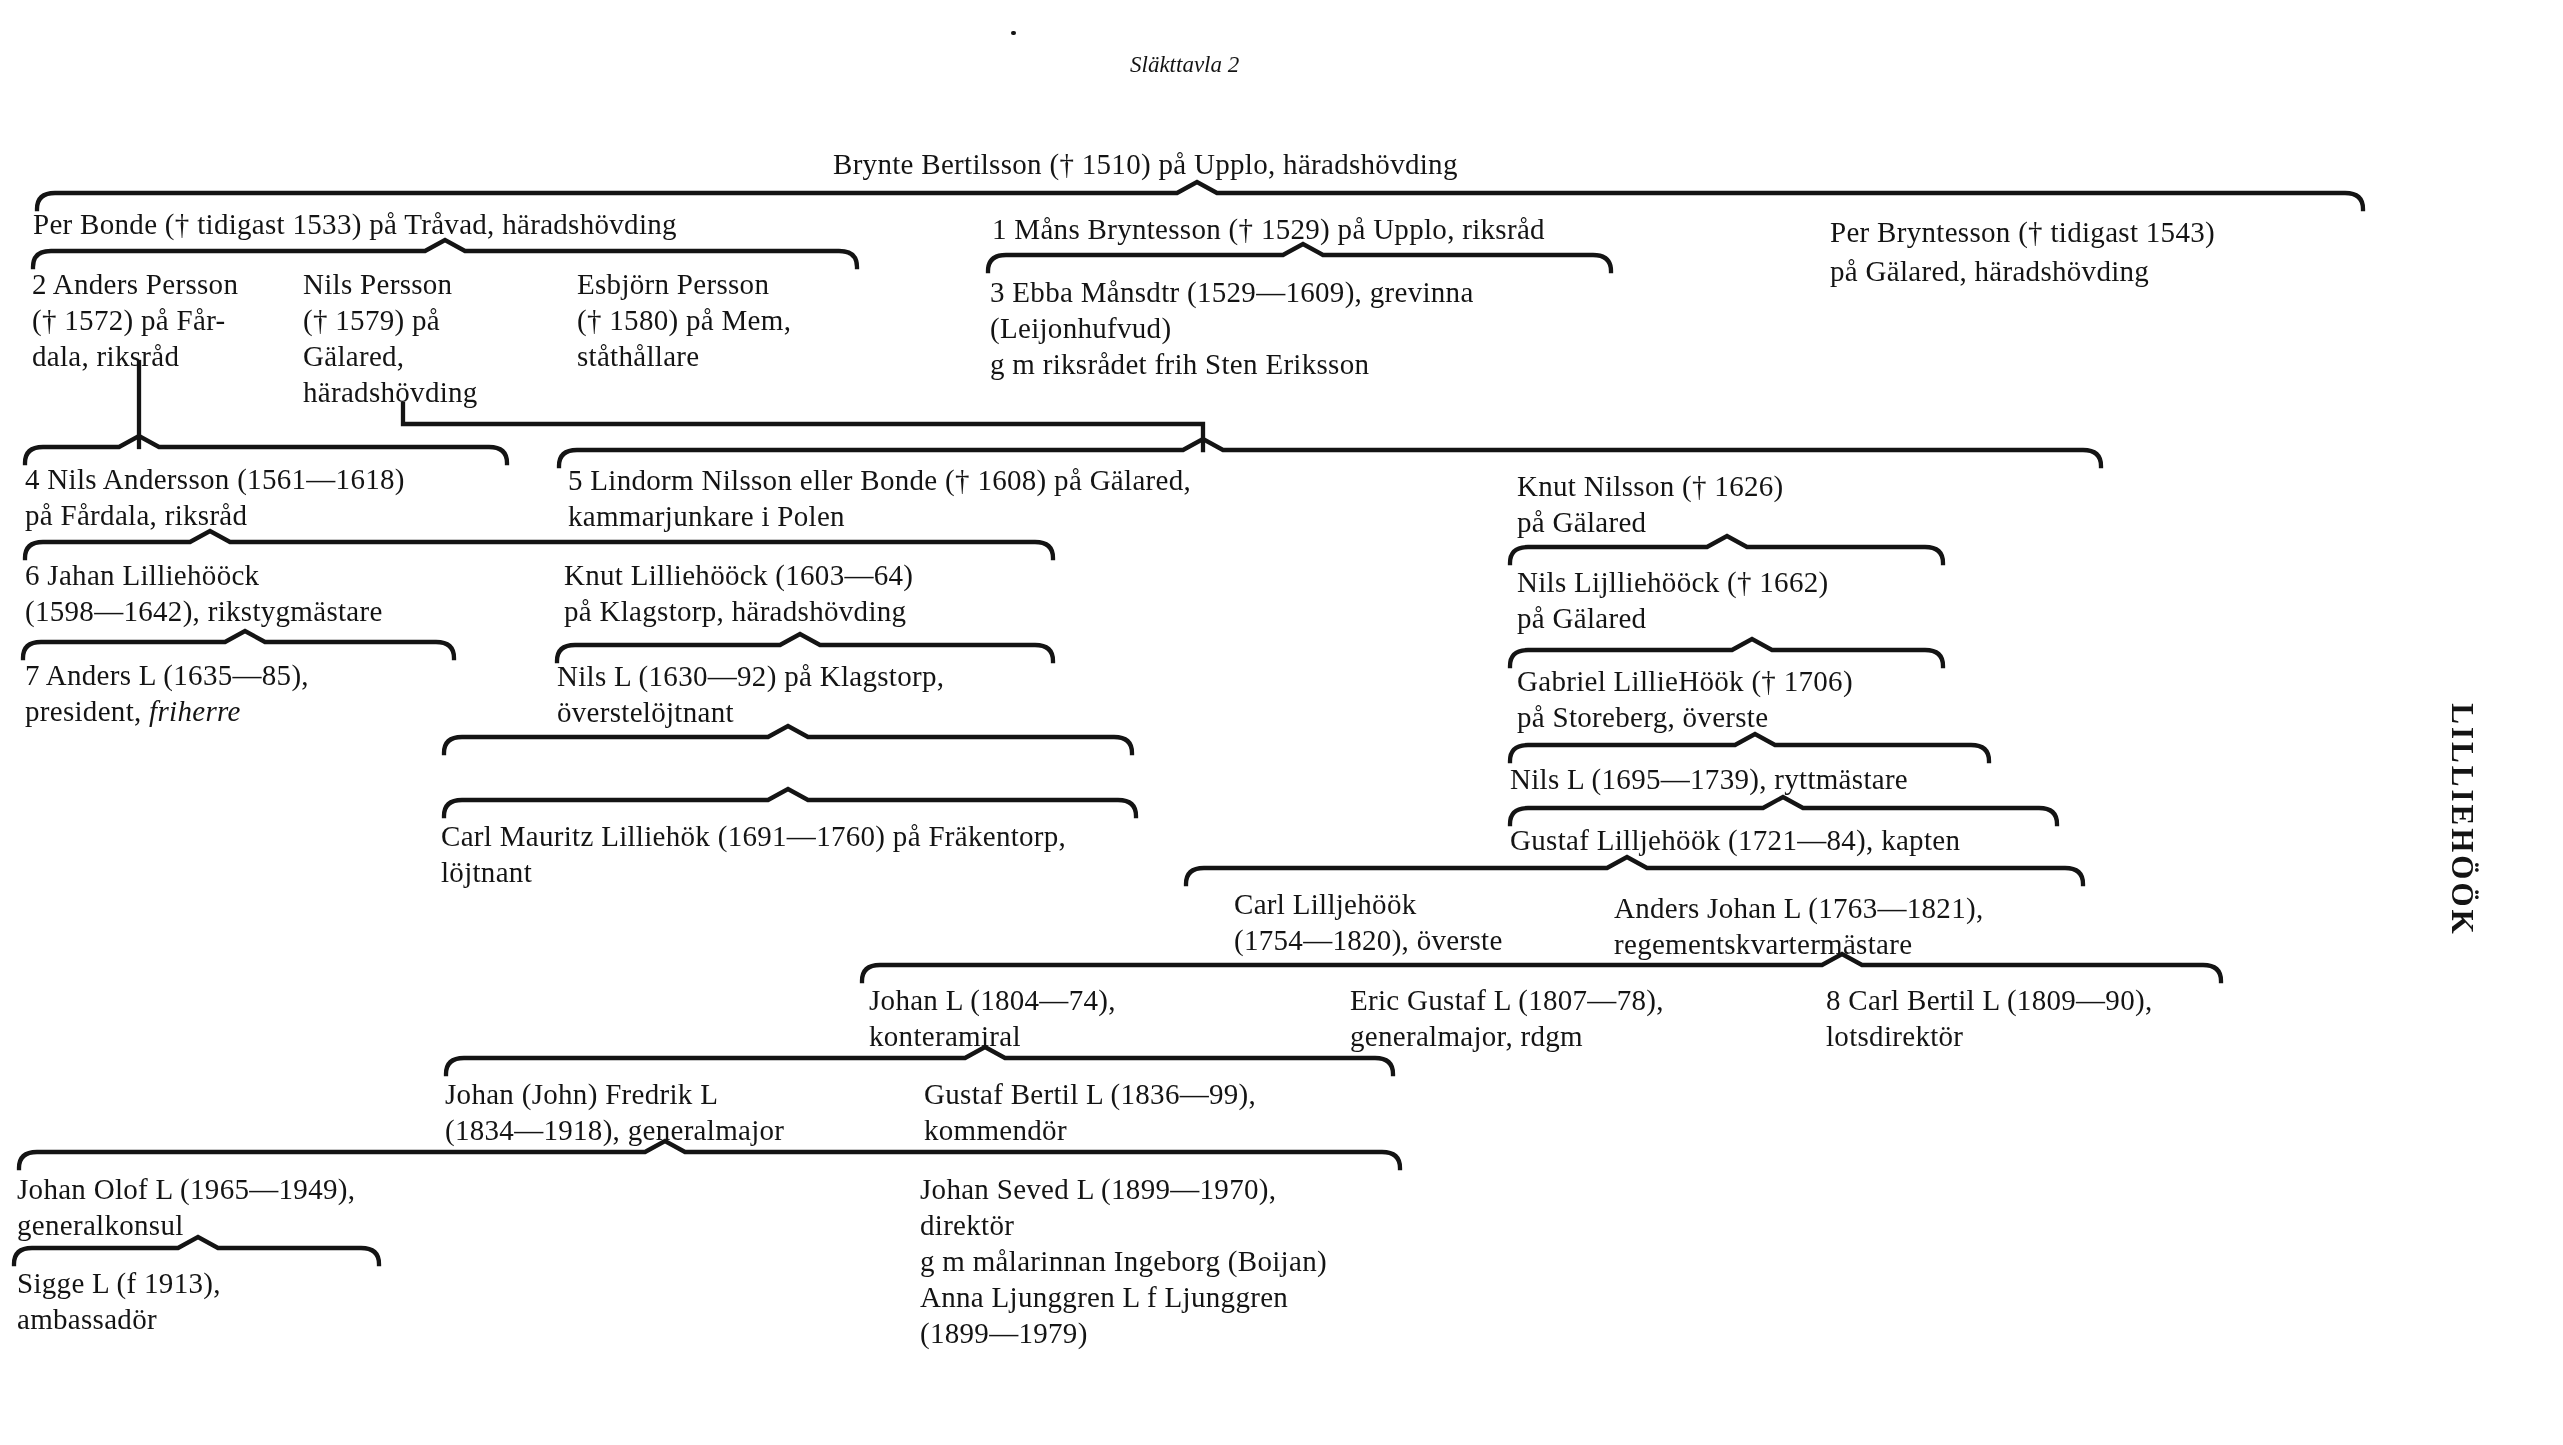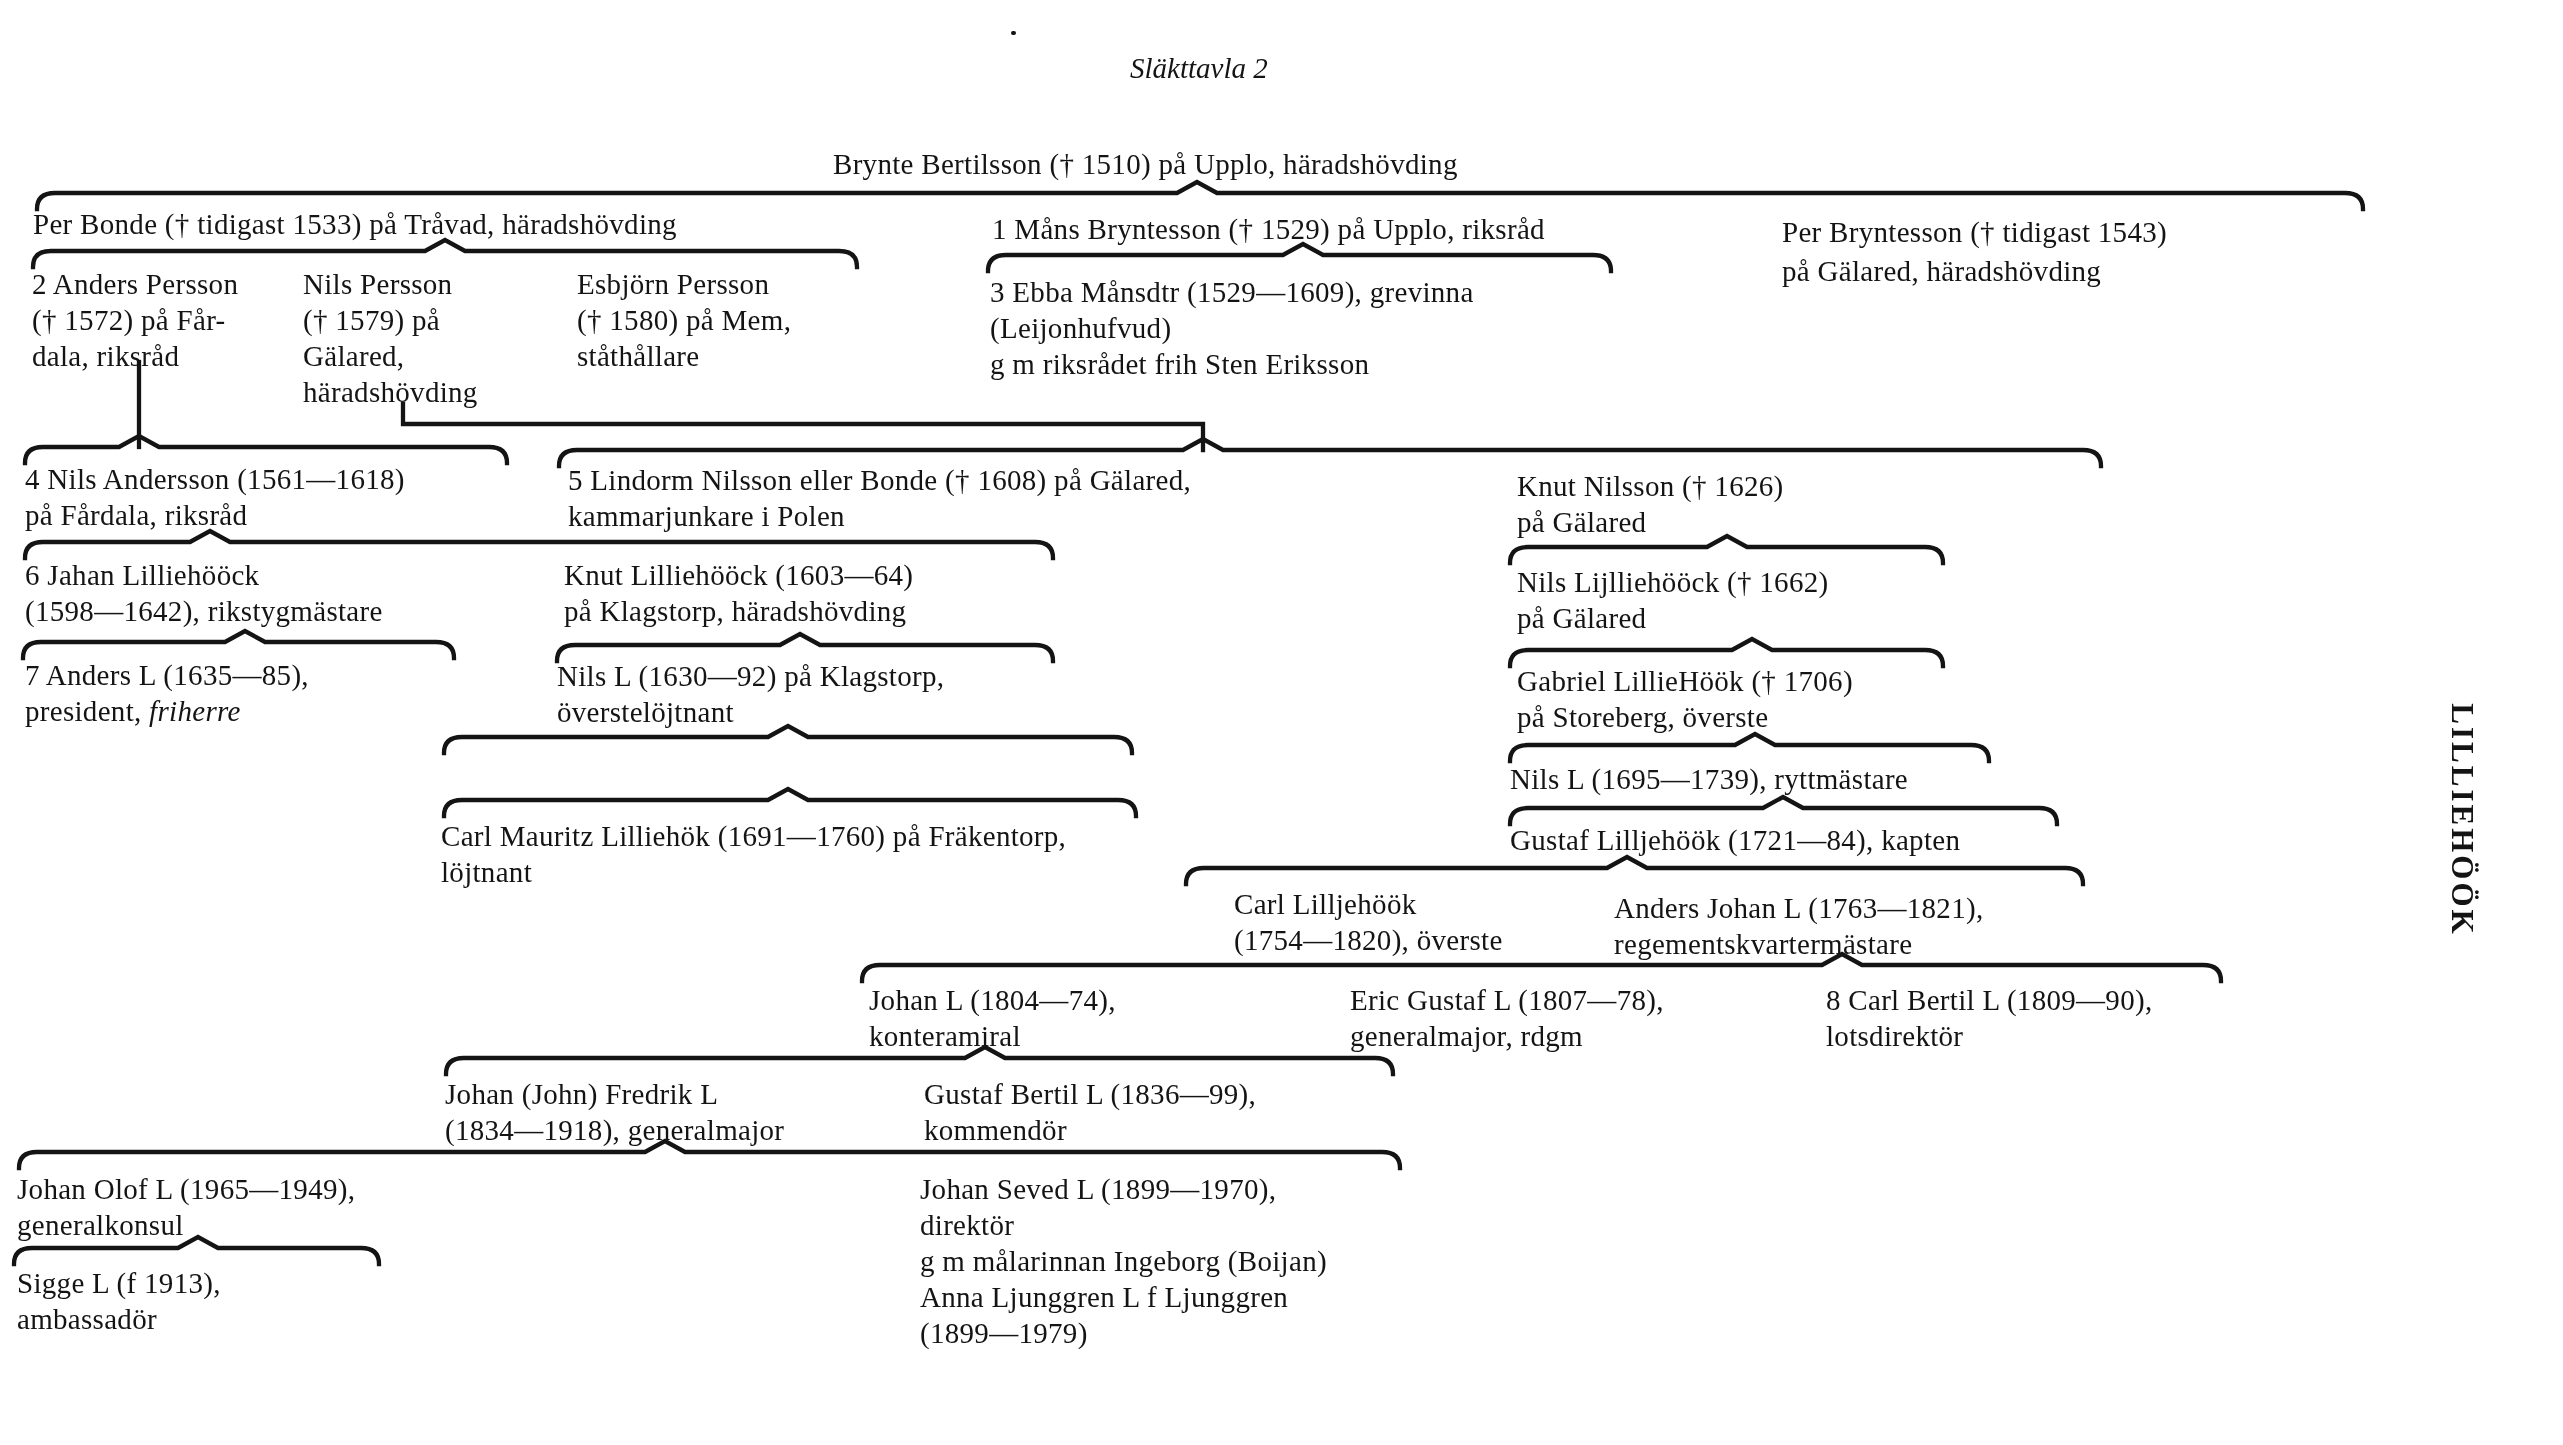--- a/index.html
+++ b/index.html
@@ -5,21 +5,21 @@
   html,body { margin:0; padding:0; background:#ffffff; }
   .page {
     position:relative; width:2563px; height:1445px;
     background:#ffffff; color:#141414;
     font-family:"Liberation Serif", serif; overflow:hidden;
   }
   .node { position:absolute; white-space:nowrap; }
   .tl { font-size:29px; line-height:36px; letter-spacing:0.3px; }
   .pitch39 .tl { line-height:39px; }
   .it { font-style:italic;text-align:right; }
-  .doc-title { font-style:italic; font-size:29px; }
+  .doc-title { font-style:italic; font-size:23px; }
   .side-label {
     position:absolute; left:2337px; top:802px; width:250px;
     text-align:center; font-weight:bold; font-size:31px; letter-spacing:3px;
     transform:rotate(90deg); transform-origin:center center;
   }
   .speck { position:absolute; left:1011px; top:31px; width:5px; height:4px;
     background:#141414; border-radius:2px; }
   svg.connectors { position:absolute; left:0; top:0; pointer-events:none; }
   svg.connectors path { fill:none; stroke:#141414; stroke-width:4.3px; stroke-linecap:square; }
 </style>
@@ -59,21 +59,21 @@
   <div class="node" style="left:833px; top:146px">
     <div class="tl">Brynte Bertilsson († 1510) på Upplo, häradshövding</div>
   </div>
 
   <div class="node" style="left:33px; top:206px">
     <div class="tl">Per Bonde († tidigast 1533) på Tråvad, häradshövding</div>
   </div>
   <div class="node" style="left:992px; top:211px">
     <div class="tl">1 Måns Bryntesson († 1529) på Upplo, riksråd</div>
   </div>
-  <div class="node pitch39" style="left:1782px; top:213px">
+  <div class="node pitch39" style="left:1830px; top:213px">
     <div class="tl">Per Bryntesson († tidigast 1543)</div>
     <div class="tl">på Gälared, häradshövding</div>
   </div>
 
   <div class="node" style="left:32px; top:266px">
     <div class="tl">2 Anders Persson</div>
     <div class="tl">(† 1572) på Får-</div>
     <div class="tl">dala, riksråd</div>
   </div>
   <div class="node" style="left:303px; top:266px">

